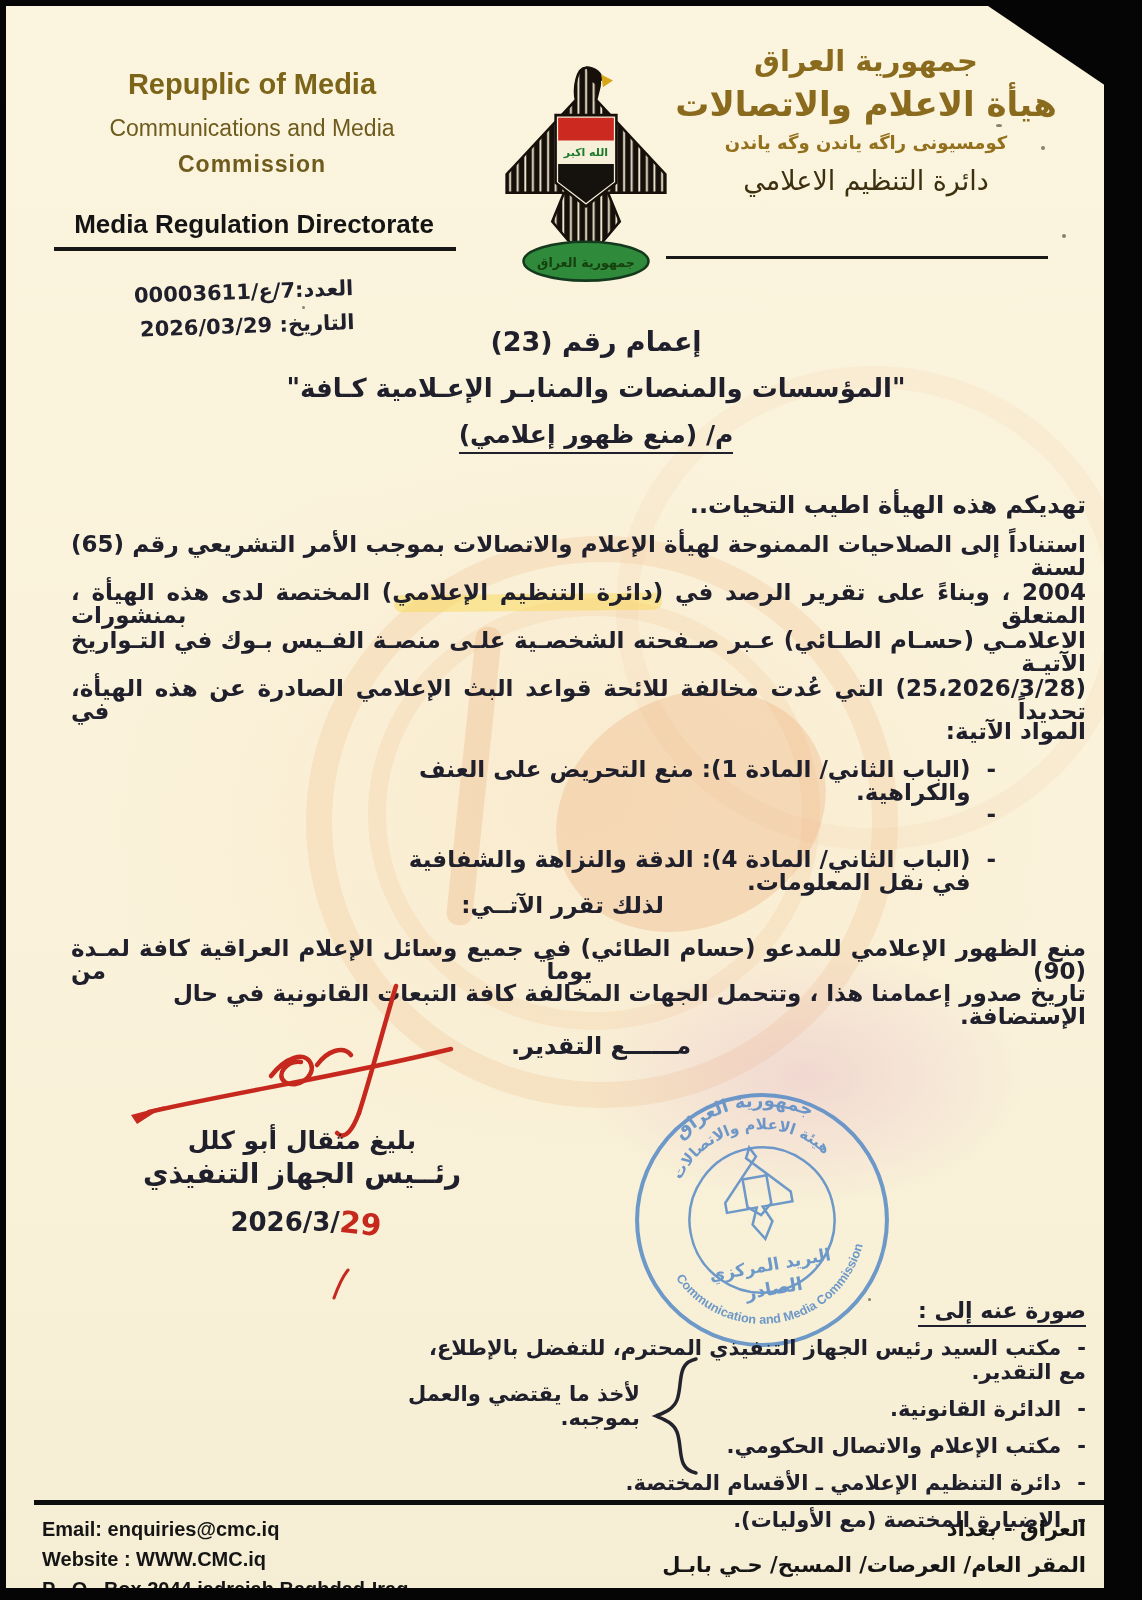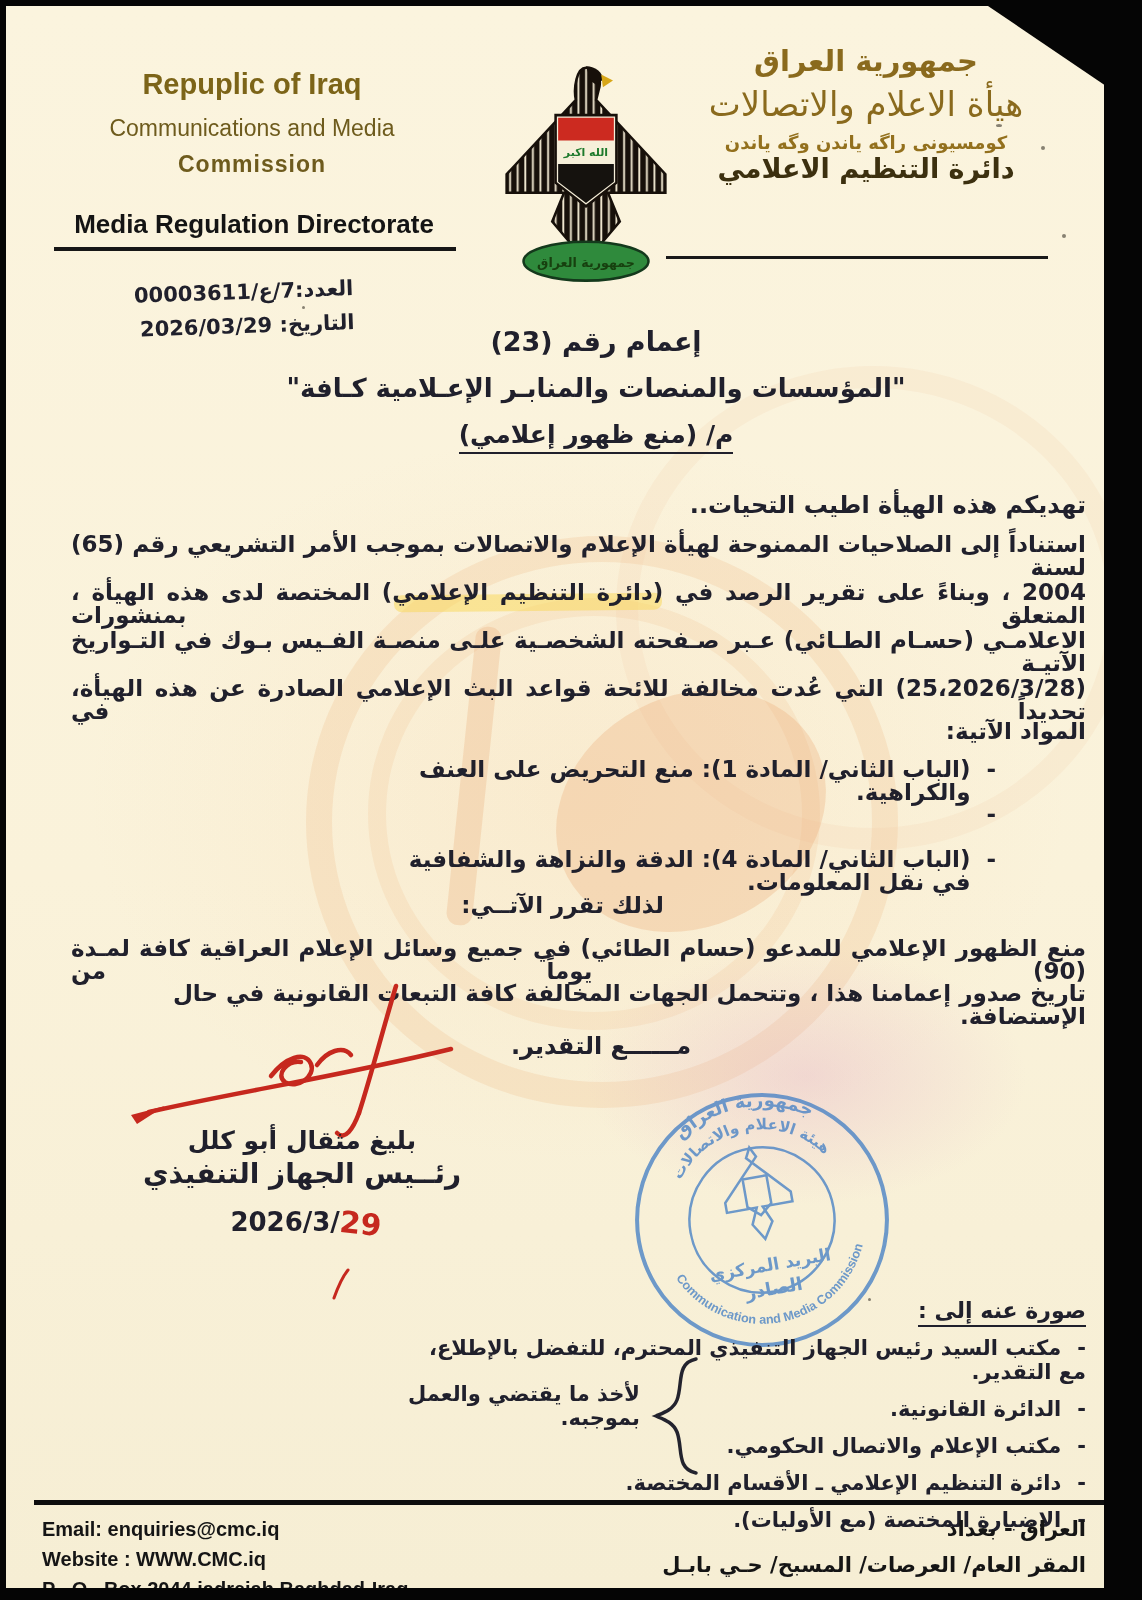--- a/index.html
+++ b/index.html
@@ -41,23 +41,23 @@
 
   
   .hdr-en{left:44px;top:62px;width:404px;text-align:center;color:#6e5b1d;}
   .hdr-en .l1{font-size:29px;font-weight:700;color:#7c6418;}
   .hdr-en .l2{font-size:23px;font-weight:400;margin-top:14px;}
   .hdr-en .l3{font-size:23px;font-weight:700;margin-top:9px;letter-spacing:1px;}
   .hdr-dir{left:40px;top:203px;width:416px;text-align:center;font-size:26px;font-weight:700;color:#141414;}
   .hdr-dir-line{left:48px;top:241px;width:402px;height:4px;background:#161616;}
   .hdr-ar{left:648px;top:38px;width:424px;text-align:center;color:#8a6a1d;}
   .hdr-ar .a1{font-size:29px;font-weight:700;}
-  .hdr-ar .a2{font-size:34px;font-weight:400;margin-top:6px;}
+  .hdr-ar .a2{font-size:34px;font-weight:700;margin-top:6px;}
   .hdr-ar .a3{font-size:18px;font-weight:700;margin-top:8px;color:#93701d;}
-  .hdr-ar .a4{font-size:27px;font-weight:700;margin-top:0;color:#3c300f;}
+  .hdr-ar .a4{font-size:27px;font-weight:400;margin-top:12px;color:#3c300f;}
   .hdr-ar-line{left:660px;top:250px;width:382px;height:3px;background:#191919;}
 
   .ref{left:66px;top:270px;width:282px;transform:rotate(-2deg);}
   .ref div{font-size:21px;font-weight:700;text-align:right;line-height:34px;}
 
   .title{left:280px;top:320px;width:620px;text-align:center;}
   .title .t1{font-size:27px;font-weight:700;}
   .title .t2{font-size:26px;font-weight:700;margin-top:16px;}
   .title .t3{font-size:25px;font-weight:700;margin-top:17px;}
   .title .t3 span{border-bottom:2px solid #20202c;padding-bottom:3px;}
@@ -92,21 +92,21 @@
 
     <div class="wm wm-ring1"></div>
     <div class="wm wm-ring2"></div>
     <div class="wm wm-ring3"></div>
     <div class="wm-tower"></div>
     <div class="wm-dish"></div>
     <div class="wm-pink"></div>
     <div class="wm-yellow"></div>
 
     <div class="abs hdr-en en">
-      <div class="l1">Repuplic of Iraq</div>
+      <div class="l1">Repuplic of Media</div>
       <div class="l2">Communications and Media</div>
       <div class="l3">Commission</div>
     </div>
     <div class="abs hdr-dir en">Media Regulation Directorate</div>
     <div class="abs hdr-dir-line"></div>
 
     <div class="abs hdr-ar ar">
       <div class="a1">جمهورية العراق</div>
       <div class="a2">هيأة الاعلام والاتصالات</div>
       <div class="a3">كومسيونى راگه ياندن وگه ياندن</div>

